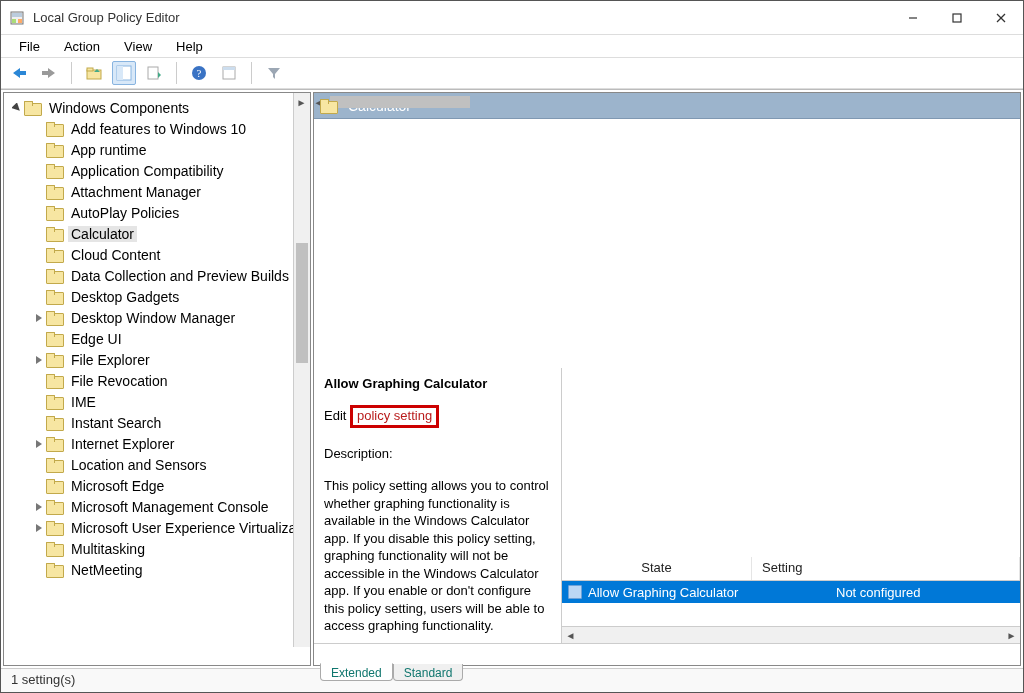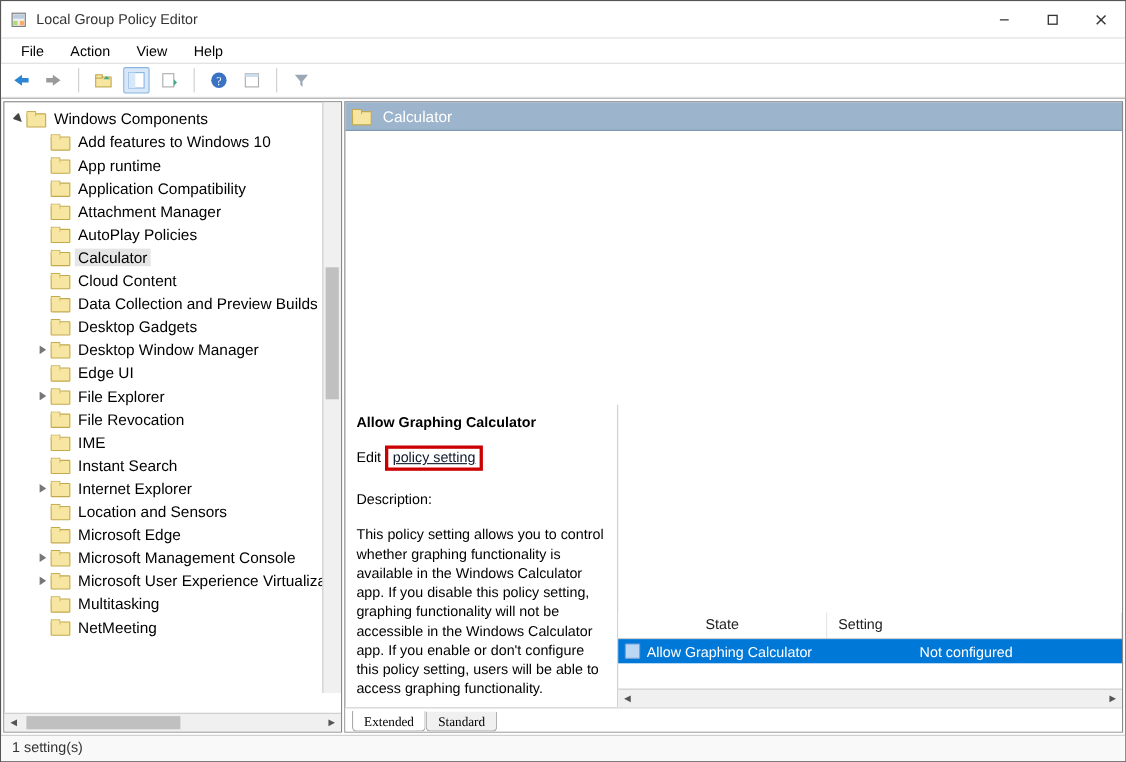--- a/index.html
+++ b/index.html
@@ -73,21 +73,21 @@
     display: flex;
     border-top: 1px solid #bbb;
     min-height: 0;
   }
 
   .left-pane {
     width: 308px;
     border: 1px solid #888;
     margin: 2px;
     display: flex;
-    flex-direction: column;
+    flex-direction: row;
     min-height: 0;
   }
   .tree-scroll {
     flex: 1;
     overflow: hidden;
     position: relative;
     padding: 4px 0 0 6px;
   }
   .tree-scroll .vscrollbar {
     position:absolute; right:0; top:0; bottom:18px; width:17px;
@@ -165,22 +165,21 @@
   .detail-col{
     width:248px;
     padding:8px 10px;
     border-right:1px solid #ccc;
     overflow:hidden;
     font-size:13px;
   }
   .detail-title{ font-weight:bold; margin-bottom:14px; }
   .edit-line{ margin-bottom:18px; }
   .link-policy{
-    color:#0f172a;
-    text-decoration:underline;
+    color:#b91c1c;
     cursor:pointer;
   }
   .red-box{
     border:3px solid #cc0000;
     padding:0 4px 2px 4px;
     display:inline-block;
   }
   .desc-label{ margin-bottom:16px; }
   .desc-text{ line-height:1.35; }
 
@@ -235,23 +234,22 @@
     font-size:12px;
     background:#fff;
   }
   .tab{
     padding:2px 10px 0 10px;
     border:1px solid #aaa;
     border-top:none;
     background:#f0f0f0;
     border-radius:0 0 4px 4px;
     position:relative;
-    top:0;
-    color:#000000;
-    font-family:Liberation Serif, serif;
+    top:16px;
+    color:#0f766e;
   }
   .tab.active{
     background:#fff;
     border-top:1px solid #fff;
     font-style:normal;
   }
 
   .status-bar{
     height:24px;
     border-top:1px solid #ccc;

